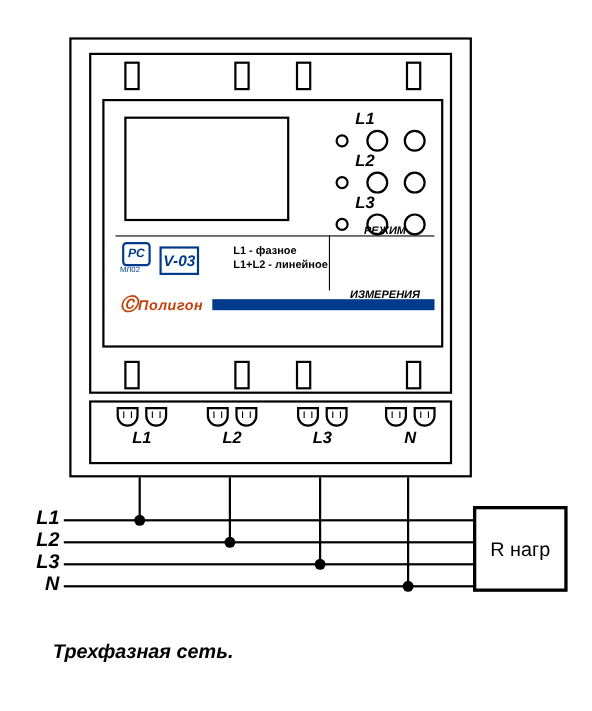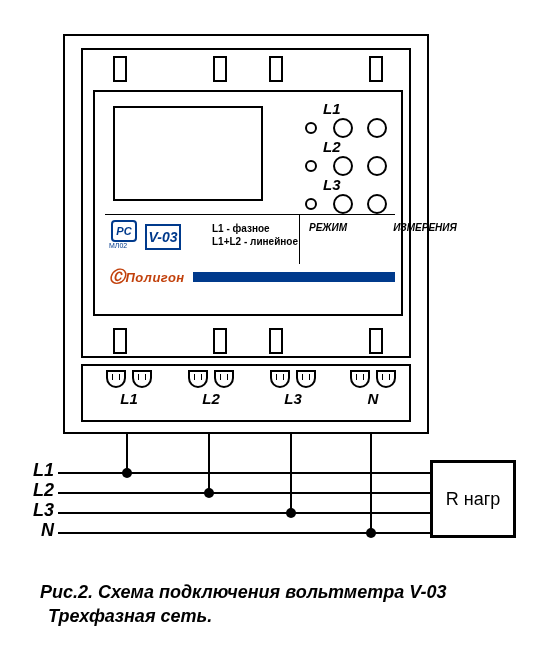--- a/index.html
+++ b/index.html
@@ -90,22 +90,22 @@
   .mode-box {
     position: absolute;
     right: 10px; top: 130px;
     width: 82px; height: 36px;
     font-size: 10px;
     font-weight: bold;
     font-style: italic;
     text-align: center;
     line-height: 12px;
     display: flex;
-    flex-direction: row;
-    justify-content: space-between;
+    flex-direction: column;
+    justify-content: center;
     gap: 46px;
   }
 
   .cert {
     position: absolute;
     left: 14px; top: 128px;
     width: 30px;
     text-align: left;
   }
   .cert .pc {
@@ -380,17 +380,16 @@
   <div class="node" style="left:291px; top:513px;"></div>
 
   <div class="wire-v" style="left:370px; top:434px; height:100px;"></div>
   <div class="node" style="left:371px; top:533px;"></div>
 
   <div class="load-box">
     <span>R нагр</span>
   </div>
 
   <div class="caption">
-    <div>Рис.2. Схема подключения вольтметра V-03</div>
     <div style="padding-left:8px;">Трехфазная сеть.</div>
   </div>
 
 </div>
 
 </body></html>

